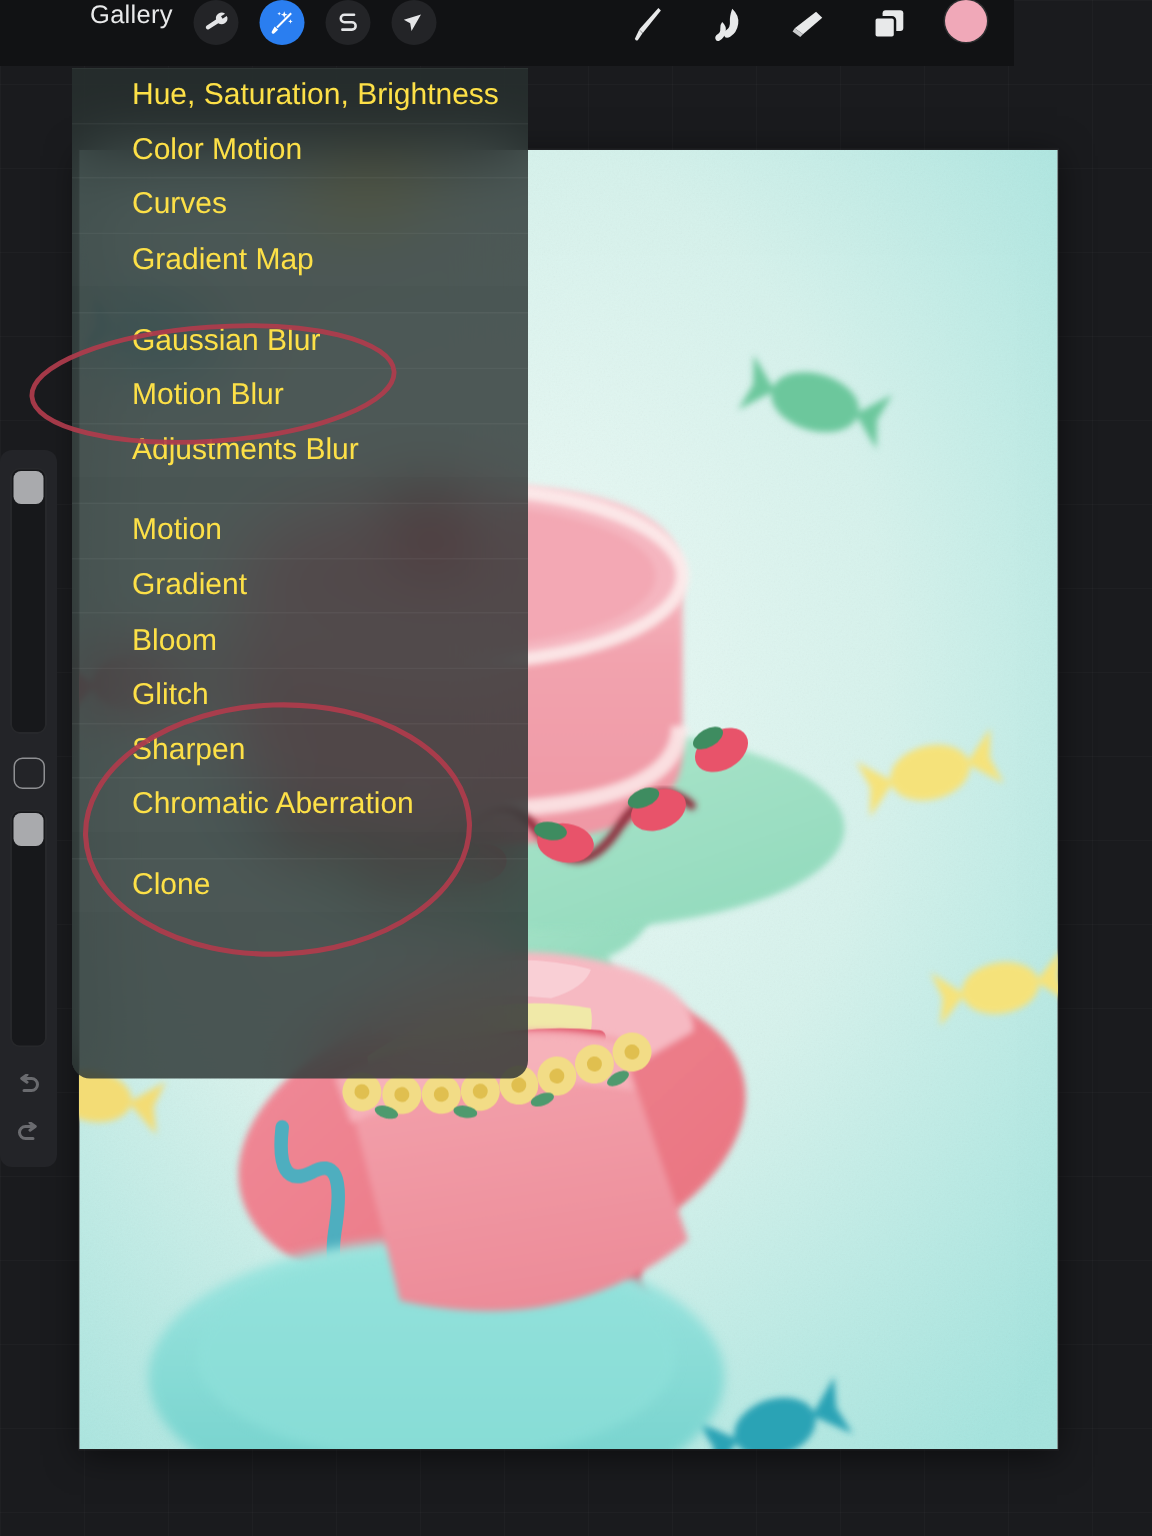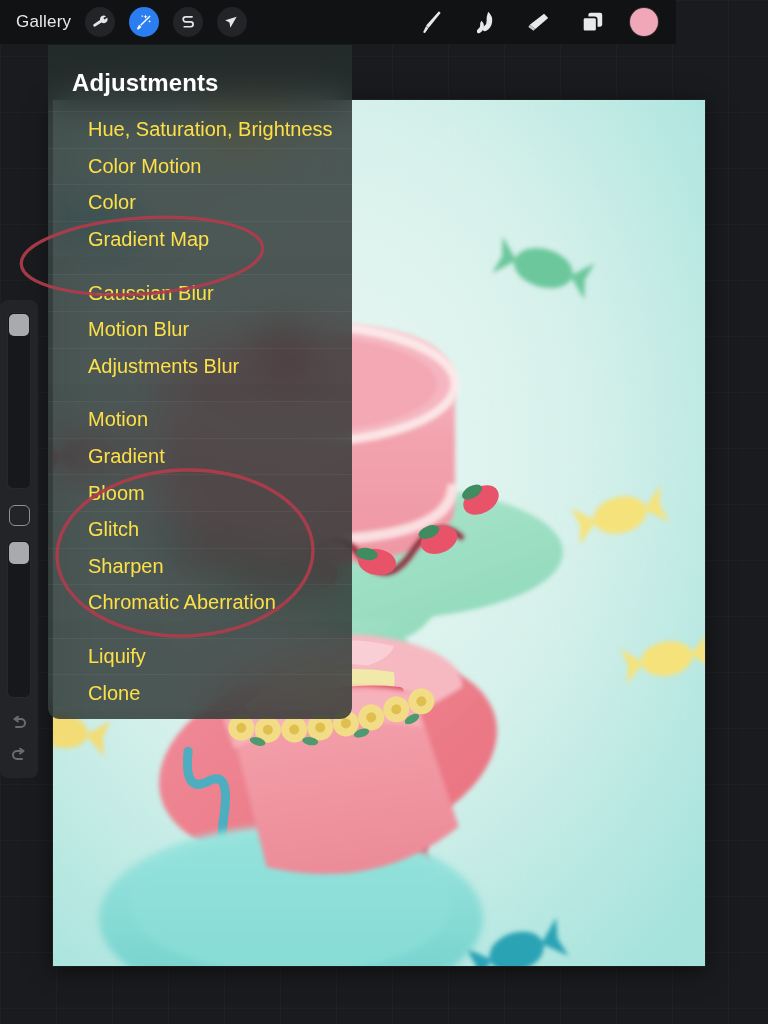--- a/index.html
+++ b/index.html
@@ -17,22 +17,23 @@
     background-image:
       linear-gradient(to right, rgba(255,255,255,.022) 1px, transparent 1px),
       linear-gradient(to bottom, rgba(255,255,255,.022) 1px, transparent 1px);
     background-size:56px 56px;
   }
 
   
   #topbar{
     position:absolute; left:0; top:0; width:676px; height:44px;
     background:#111214;
-    display:flex; align-items:center;
+    display:flex; align-items:flex-start;
     z-index:40;
+    padding-left:44px;
   }
   .gallery-btn{
     color:#e8e9ea; font-size:17px; margin-left:16px; letter-spacing:.2px;
     cursor:pointer; user-select:none;
   }
   .tool-circle{
     width:30px; height:30px; border-radius:50%;
     background:#232427; margin-left:14px;
     display:flex; align-items:center; justify-content:center;
     cursor:pointer; flex:none;
@@ -413,26 +414,25 @@
     <svg width="24" height="23" viewBox="0 0 26 25">
       <rect x="8" y="2" width="15" height="15" rx="2.2" fill="#e8e9ea"></rect>
       <rect x="2" y="7" width="15" height="15" rx="2.2" fill="#e8e9ea" stroke="#111214" stroke-width="1.8"></rect>
     </svg>
   </div>
 
   <div id="color-swatch"></div>
 </div>
 
 <div id="adjust-panel">
-  <div id="panel-title">Adjustments</div>
 
   <div class="menu-group">
     <div class="menu-item">Hue, Saturation, Brightness</div>
     <div class="menu-item">Color Motion</div>
-    <div class="menu-item">Color</div>
+    <div class="menu-item">Curves</div>
     <div class="menu-item">Gradient Map</div>
   </div>
   <div class="menu-gap"></div>
 
   <div class="menu-group">
     <div class="menu-item">Gaussian Blur</div>
     <div class="menu-item">Motion Blur</div>
     <div class="menu-item">Adjustments Blur</div>
   </div>
   <div class="menu-gap"></div>
@@ -441,21 +441,20 @@
     <div class="menu-item">Motion</div>
     <div class="menu-item">Gradient</div>
     <div class="menu-item">Bloom</div>
     <div class="menu-item">Glitch</div>
     <div class="menu-item">Sharpen</div>
     <div class="menu-item">Chromatic Aberration</div>
   </div>
   <div class="menu-gap"></div>
 
   <div class="menu-group">
-    <div class="menu-item">Liquify</div>
     <div class="menu-item">Clone</div>
   </div>
 </div>
 
 <svg id="annotations" width="768" height="1024" viewBox="0 0 768 1024">
   <g>
     <ellipse cx="142" cy="256" rx="121" ry="38" fill="none" stroke="#b03c4c" stroke-width="3.2" transform="rotate(-4 142 256)" opacity=".92" stroke-linecap="round"></ellipse>
   </g>
   <g>
     <ellipse cx="185" cy="553" rx="128" ry="83" fill="none" stroke="#b03c4c" stroke-width="3.4" transform="rotate(-2 185 553)" opacity=".92" stroke-linecap="round"></ellipse>

